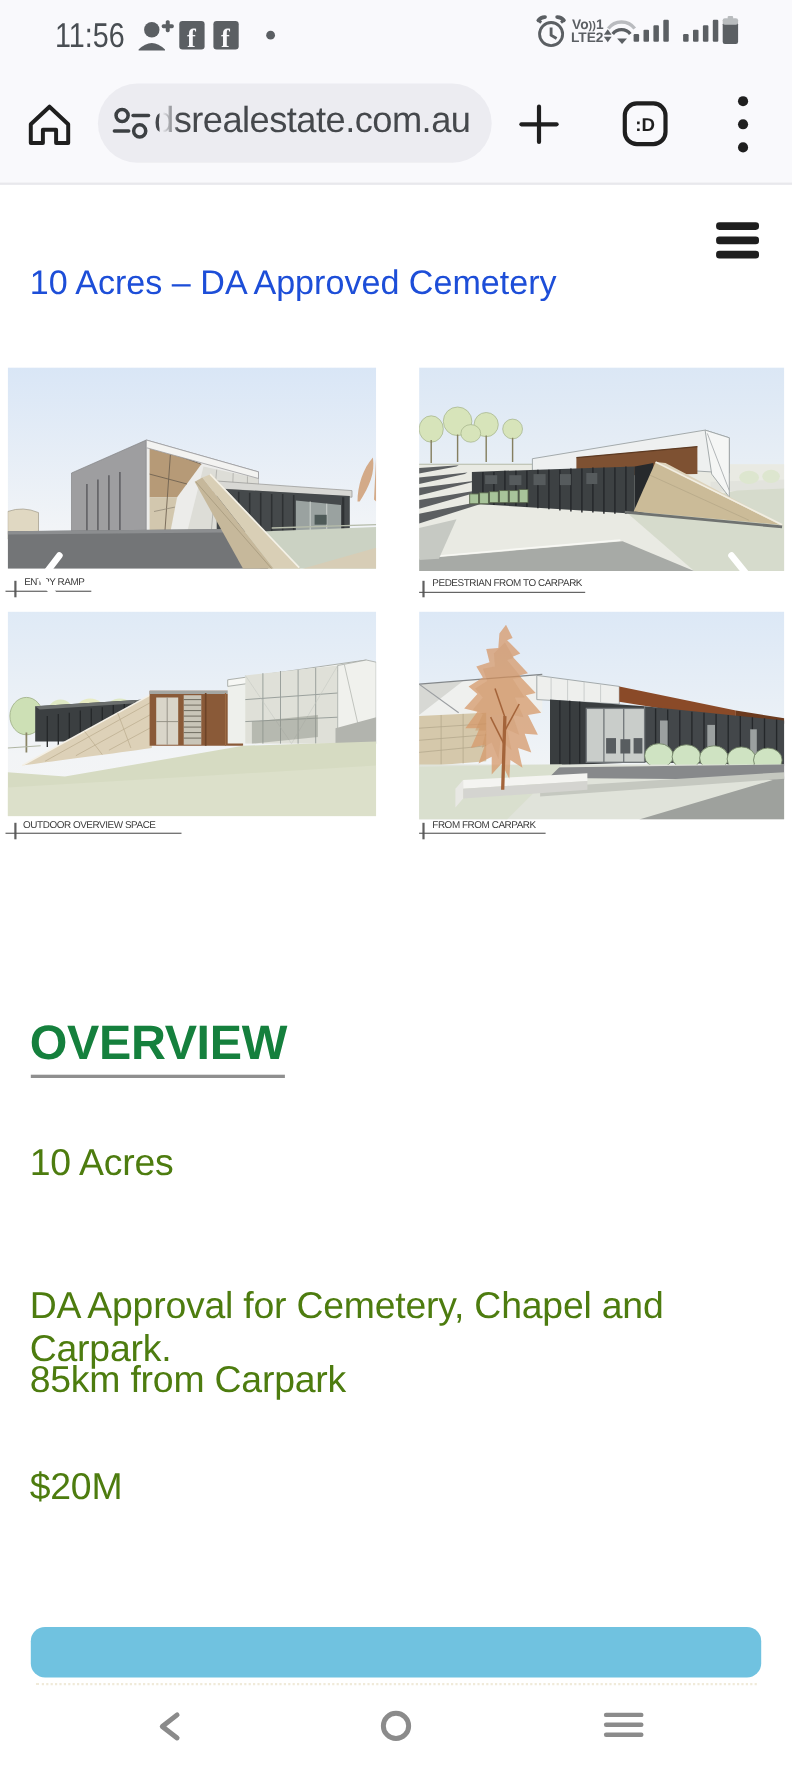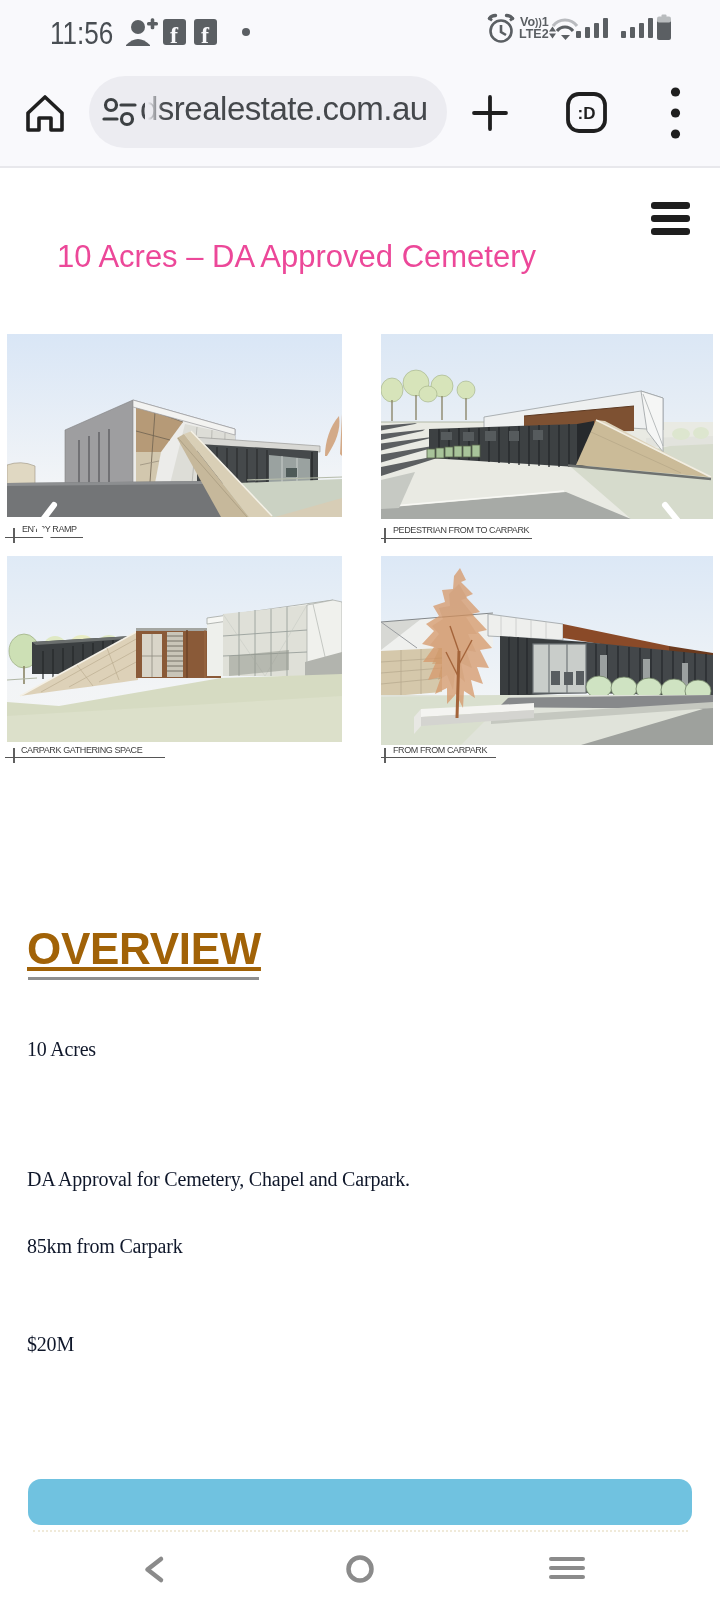--- a/index.html
+++ b/index.html
@@ -5,25 +5,25 @@
   html,body{margin:0;padding:0;}
   body{width:720px;height:1612px;background:#fff;font-family:"Liberation Sans",sans-serif;position:relative;overflow:hidden;}
   .abs{position:absolute;}
   
   #topbar{position:absolute;left:0;top:0;width:720px;height:168px;background:#f9f9fc;border-bottom:2px solid #e8e8ec;box-sizing:border-box;}
   #time{position:absolute;left:50px;top:16px;font-size:29px;color:#494e53;letter-spacing:0;transform:scale(0.9,1.08);transform-origin:left top;}
   #pill{position:absolute;left:89px;top:76px;width:358px;height:72px;border-radius:36px;background:#ececf1;}
   #urltext{position:absolute;left:140px;top:90px;font-size:33px;color:#45484c;white-space:nowrap;letter-spacing:-0.5px;}
   #urlfade{position:absolute;left:145px;top:80px;width:18px;height:62px;background:linear-gradient(90deg,#ececf1 15%,rgba(236,236,241,0));}
   
-  #title{position:absolute;left:27px;top:239px;font-size:31px;color:#ec4899;letter-spacing:0px;margin-left:30px;}
+  #title{position:absolute;left:27px;top:239px;font-size:31px;color:#1d4ed8;letter-spacing:0px;}
   .ham{position:absolute;left:651px;width:39px;height:7px;border-radius:3px;background:#1e1e1e;}
-  #overview{position:absolute;left:27px;top:924px;font-size:44px;font-weight:bold;color:#a16207;letter-spacing:-0.3px;text-decoration:underline;}
+  #overview{position:absolute;left:27px;top:924px;font-size:44px;font-weight:bold;color:#15803d;letter-spacing:-0.3px;}
   #ovline{position:absolute;left:28px;top:977px;width:231px;height:3px;background:#8f8f8f;}
-  .para{position:absolute;left:27px;font-size:20px;color:#0f172a;letter-spacing:-0.2px;font-family:Liberation Serif, serif;}
+  .para{position:absolute;left:27px;font-size:34px;color:#4d7c0f;letter-spacing:-0.2px;}
   #btn{position:absolute;left:28px;top:1479px;width:664px;height:46px;border-radius:13px;background:#70c2e0;}
   #dots{position:absolute;left:33px;top:1530px;width:655px;height:0px;border-top:2px dotted #f0ead9;}
   
   .cap{position:absolute;font-size:9px;color:#3c3c3c;letter-spacing:-0.4px;white-space:nowrap;}
   .capline{position:absolute;height:1px;background:#555;}
   .captick{position:absolute;width:1.5px;background:#606060;}
   figure{margin:0;padding:0;position:absolute;}
   figure svg{display:block;}
 </style>
 </head>
@@ -414,21 +414,21 @@
 
   <polygon points="298,106 335,96 335,120 298,122" fill="#b2b4ae"></polygon>
 
   <polygon points="0,146 52,150 214,122 335,118 335,186 0,186" fill="#d6dbc2"></polygon>
   <polygon points="0,160 335,140 335,186 0,186" fill="#dce0ca"></polygon>
 </svg>
 </figure>
 
 <div class="captick" style="left:13px;top:748px;height:15px"></div>
 <div class="capline" style="left:5px;top:757px;width:160px"></div>
-<div class="cap" style="left:21px;top:745px">CARPARK GATHERING SPACE</div>
+<div class="cap" style="left:21px;top:745px">OUTDOOR OVERVIEW SPACE</div>
 
 <figure style="left:381px;top:556px">
 <svg width="332" height="189" viewBox="0 0 332 189">
   <defs>
     <linearGradient id="sky4" x1="0" y1="0" x2="0" y2="1">
       <stop offset="0" stop-color="#dce8f6"></stop>
       <stop offset="0.75" stop-color="#f1f4f6"></stop>
       <stop offset="1" stop-color="#f3f4f4"></stop>
     </linearGradient>
   </defs>

